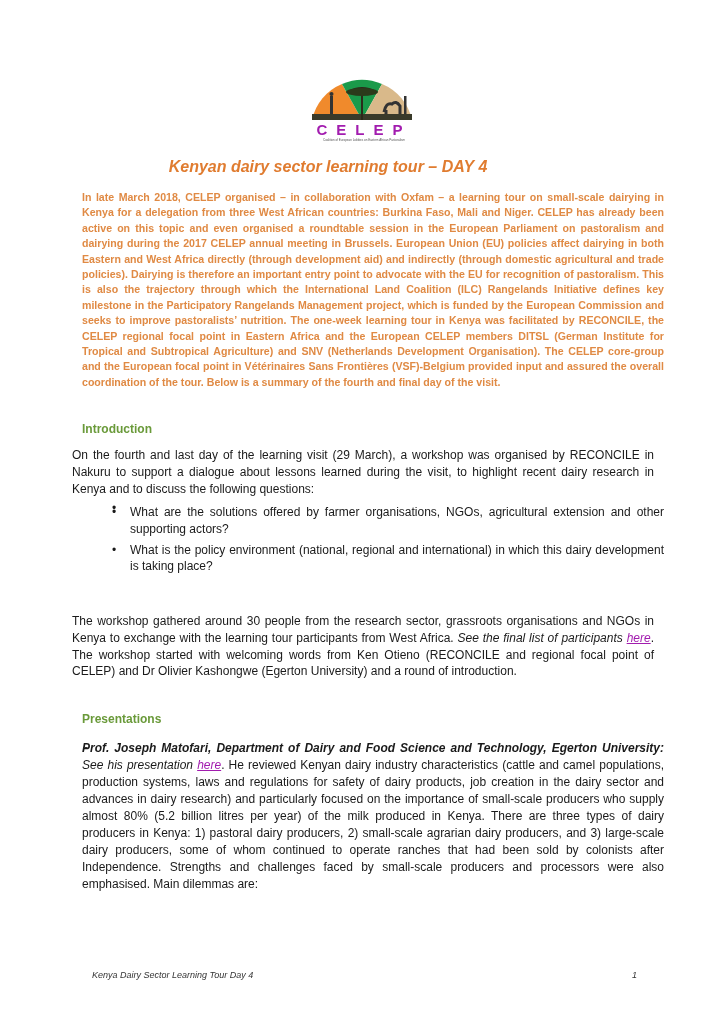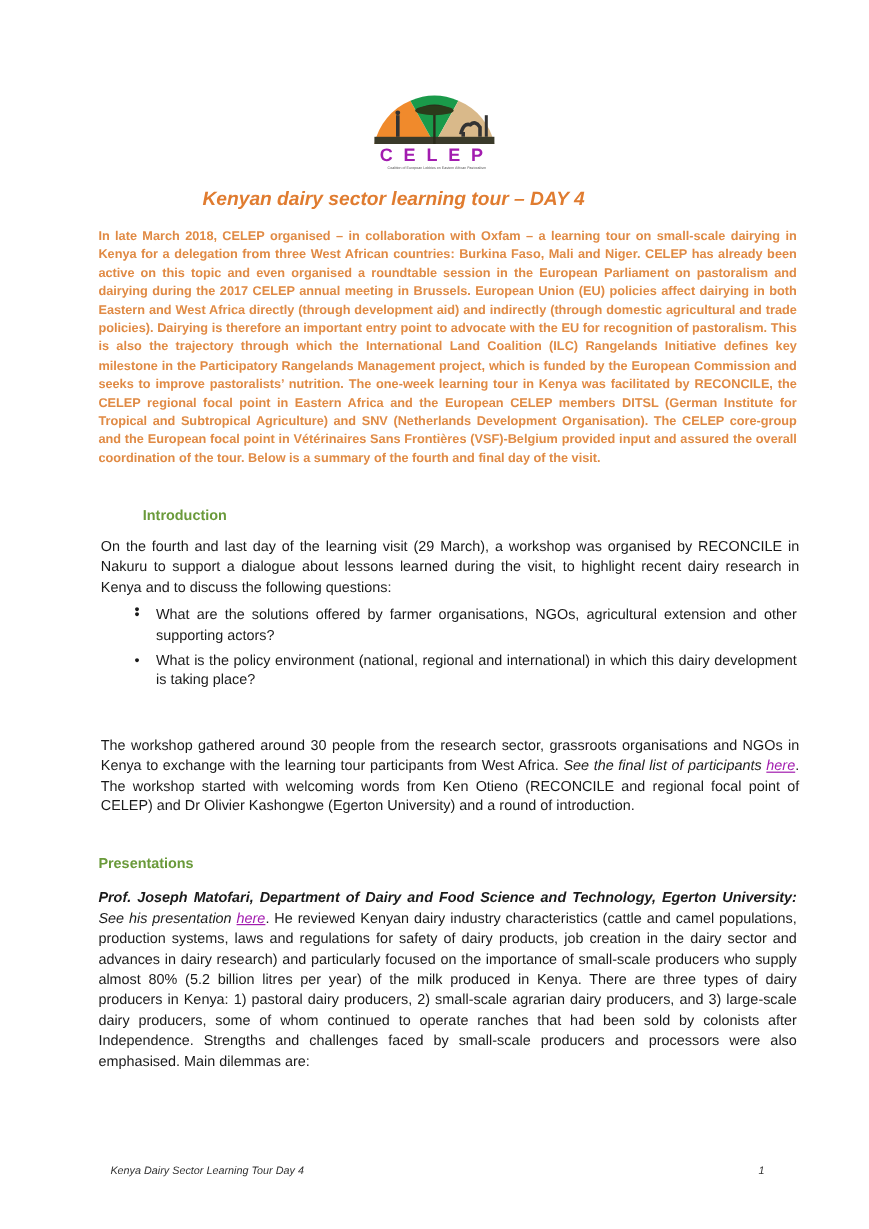--- a/index.html
+++ b/index.html
@@ -10,21 +10,21 @@
   .logo-text { position: absolute; left: 314px; top: 121px; width: 100px; text-align: center;
                font-size: 15px; font-weight: bold; color: #a21caf; letter-spacing: 9px; }
   .logo-sub { position: absolute; left: 314px; top: 138px; width: 100px; text-align: center;
               font-size: 3px; color: #555; }
   .title { position: absolute; left: 0; top: 158px; width: 656px; text-align: center;
            font-size: 16px; font-style: italic; font-weight: bold; color: #e07c30; }
   .intro { position: absolute; left: 82px; top: 190px; width: 582px;
            font-size: 10.6px; line-height: 15.4px; font-weight: bold;
            color: #e08a44; text-align: justify; }
   .h2 { position: absolute; left: 82px; font-size: 12px; color: #6a9a3a; font-weight: bold; }
-  .para { position: absolute; left: 84px; width: 582px; font-size: 12px; line-height: 16.8px;
+  .para { position: absolute; left: 72px; width: 582px; font-size: 12px; line-height: 16.8px;
           text-align: justify; color: #1a1a1a; }
   ul.q { position: absolute; left: 82px; top: 500px; width: 582px; margin: 0; padding: 0; list-style: none; }
   ul.q li { position: relative; padding-left: 48px; font-size: 12px; line-height: 16.8px;
             text-align: justify; margin-bottom: 4px; }
   ul.q li .bullet { position: absolute; left: 30px; top: 0; }
   a.link { color: #a21caf; text-decoration: underline; font-style: italic; }
   .pres { position: absolute; left: 82px; top: 740px; width: 582px; }
   .pres .dash { position: absolute; left: 2px; top: 0; font-size: 12px; }
   .pres .body { font-size: 12px; line-height: 17px; text-align: justify; }
   .footer-left { position: absolute; left: 82px; top: 970px; font-size: 9px; font-style: italic; color: #333; margin-left: 10px; }
@@ -47,21 +47,21 @@
     <path d="M84 50 Q86 40 92 42 Q96 38 100 44 L100 52 M86 52 L86 48" stroke="#333" stroke-width="3" fill="none"></path>
     <rect x="104" y="34" width="2.5" height="18" fill="#333"></rect>
   </svg>
   <div class="logo-text">CELEP</div>
   <div class="logo-sub">Coalition of European Lobbies on Eastern African Pastoralism</div>
 
   <div class="title">Kenyan dairy sector learning tour – DAY 4</div>
 
   <div class="intro">In late March 2018, CELEP organised – in collaboration with Oxfam – a learning tour on small-scale dairying in Kenya for a delegation from three West African countries: Burkina Faso, Mali and Niger. CELEP has already been active on this topic and even organised a roundtable session in the European Parliament on pastoralism and dairying during the 2017 CELEP annual meeting in Brussels. European Union (EU) policies affect dairying in both Eastern and West Africa directly (through development aid) and indirectly (through domestic agricultural and trade policies). Dairying is therefore an important entry point to advocate with the EU for recognition of pastoralism. This is also the trajectory through which the International Land Coalition (ILC) Rangelands Initiative defines key milestone in the Participatory Rangelands Management project, which is funded by the European Commission and seeks to improve pastoralists’ nutrition. The one-week learning tour in Kenya was facilitated by RECONCILE, the CELEP regional focal point in Eastern Africa and the European CELEP members DITSL (German Institute for Tropical and Subtropical Agriculture) and SNV (Netherlands Development Organisation). The CELEP core-group and the European focal point in Vétérinaires Sans Frontières (VSF)-Belgium provided input and assured the overall coordination of the tour. Below is a summary of the fourth and final day of the visit.</div>
 
-  <div class="h2" style="top:422px;margin-left:37px;">Introduction</div>
+  <div class="h2" style="top:422px;">Introduction</div>
 
   <div class="para" style="top:447px;">On the fourth and last day of the learning visit (29 March), a workshop was organised by RECONCILE in Nakuru to support a dialogue about lessons learned during the visit, to highlight recent dairy research in Kenya and to discuss the following questions:</div>
 
   <ul class="q">
     <li>
       <span class="bullet">•</span>
     </li>
     <li>
       <span class="bullet">•</span>
       <span>What are the solutions offered by farmer organisations, NGOs, agricultural extension and other supporting actors?</span>

